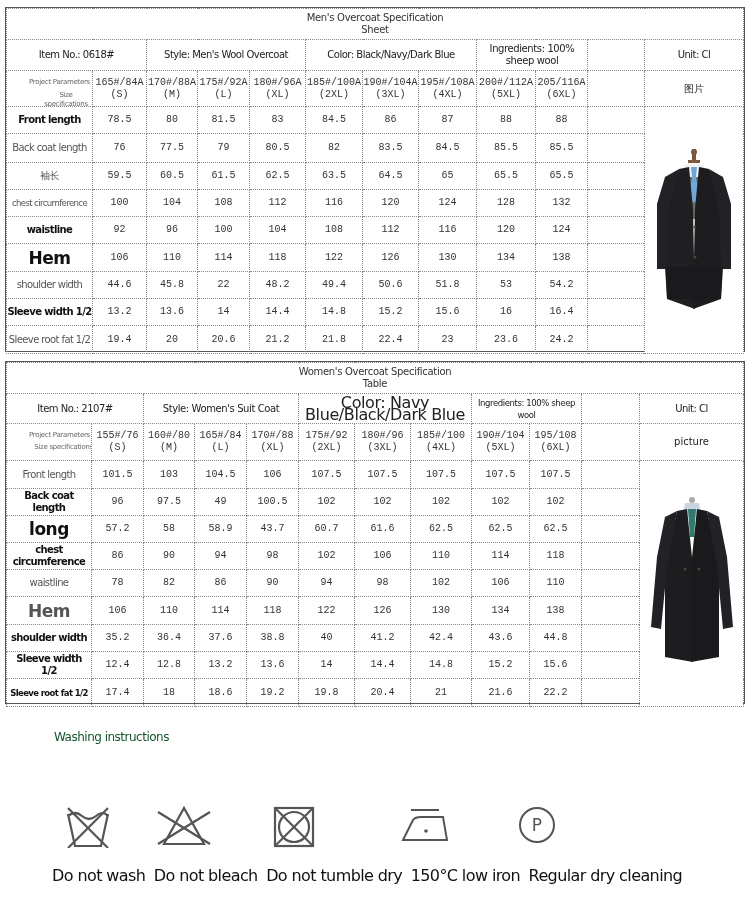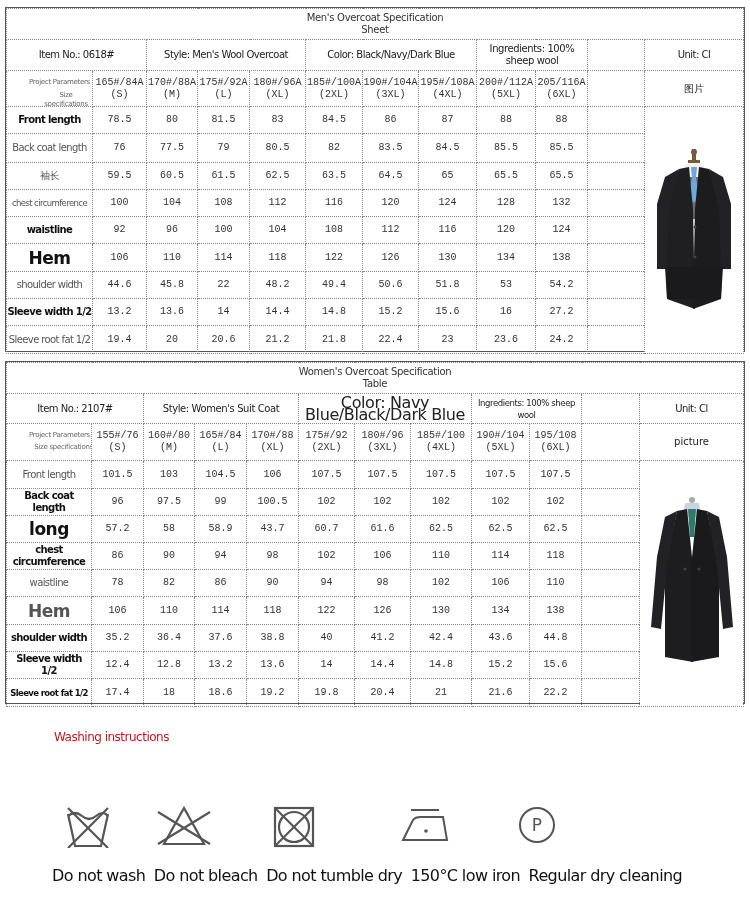--- a/index.html
+++ b/index.html
@@ -18,21 +18,21 @@
   .param.light{font-weight:normal;color:#555;}
   .param.big{font-size:17px;line-height:18px;font-weight:bold;letter-spacing:-0.5px;}
   .param.sm{font-size:8.5px;}
   .diag{position:relative;height:100%;}
   .diag svg{position:absolute;left:0;top:0;width:100%;height:100%;}
   .diag .t1{position:absolute;right:4px;top:2px;font-size:7px;font-family:"DejaVu Sans",sans-serif;color:#666;line-height:9px;text-align:center;letter-spacing:-0.3px;}
   .diag .t2{position:absolute;left:0;bottom:1px;font-size:7px;font-family:"DejaVu Sans",sans-serif;color:#666;letter-spacing:-0.3px;padding-left:22px;}
   .pic-label{font-family:"DejaVu Sans",sans-serif;font-size:10px;}
   .pic-cell{background:#fff;}
   .care{position:absolute;font-family:"DejaVu Sans",sans-serif;}
-  .care-title{left:54px;top:730px;font-size:12px;letter-spacing:-0.5px;color:#b91c1c;}
+  .care-title{left:54px;top:730px;font-size:12px;letter-spacing:-0.5px;color:#14532d;}
   .care-icons{position:absolute;left:60px;top:806px;width:520px;height:50px;}
   .care-icons .ic{position:absolute;top:0;}
   .care-labels{left:52px;top:866px;font-size:16px;letter-spacing:-0.6px;color:#111;white-space:nowrap;}
   .care-labels span{margin-right:4px;}
 </style>
 </head>
 <body>
 
 <div class="sheet" style="top:7px;height:345px;">
   <table>
@@ -226,21 +226,21 @@
     <tr style="height:27px">
       <td class="param">Sleeve width 1/2</td>
       <td class="val">13.2</td>
           <td class="val">13.6</td>
           <td class="val">14</td>
           <td class="val">14.4</td>
           <td class="val">14.8</td>
           <td class="val">15.2</td>
           <td class="val">15.6</td>
           <td class="val">16</td>
-          <td class="val">27.2</td>
+          <td class="val">16.4</td>
       <td></td>
     </tr>
     <tr style="height:28px">
       <td class="param light">Sleeve root fat 1/2</td>
       <td class="val">19.4</td>
           <td class="val">20</td>
           <td class="val">20.6</td>
           <td class="val">21.2</td>
           <td class="val">21.8</td>
           <td class="val">22.4</td>
@@ -356,21 +356,21 @@
           <path d="M60 14 L72 20 L80 60 L86 130 L76 132 L70 70 Z" fill="#222226"></path>
           <circle cx="38" cy="72" r="1.5" fill="#444"></circle>
               <circle cx="52" cy="72" r="1.5" fill="#444"></circle>
         </svg>
       </td>
     </tr>
     <tr style="height:27px">
       <td class="param">Back coat length</td>
       <td class="val">96</td>
           <td class="val">97.5</td>
-          <td class="val">99</td>
+          <td class="val">49</td>
           <td class="val">100.5</td>
           <td class="val">102</td>
           <td class="val">102</td>
           <td class="val">102</td>
           <td class="val">102</td>
           <td class="val">102</td>
       <td></td>
     </tr>
     <tr style="height:27px">
       <td class="param big">long</td>

